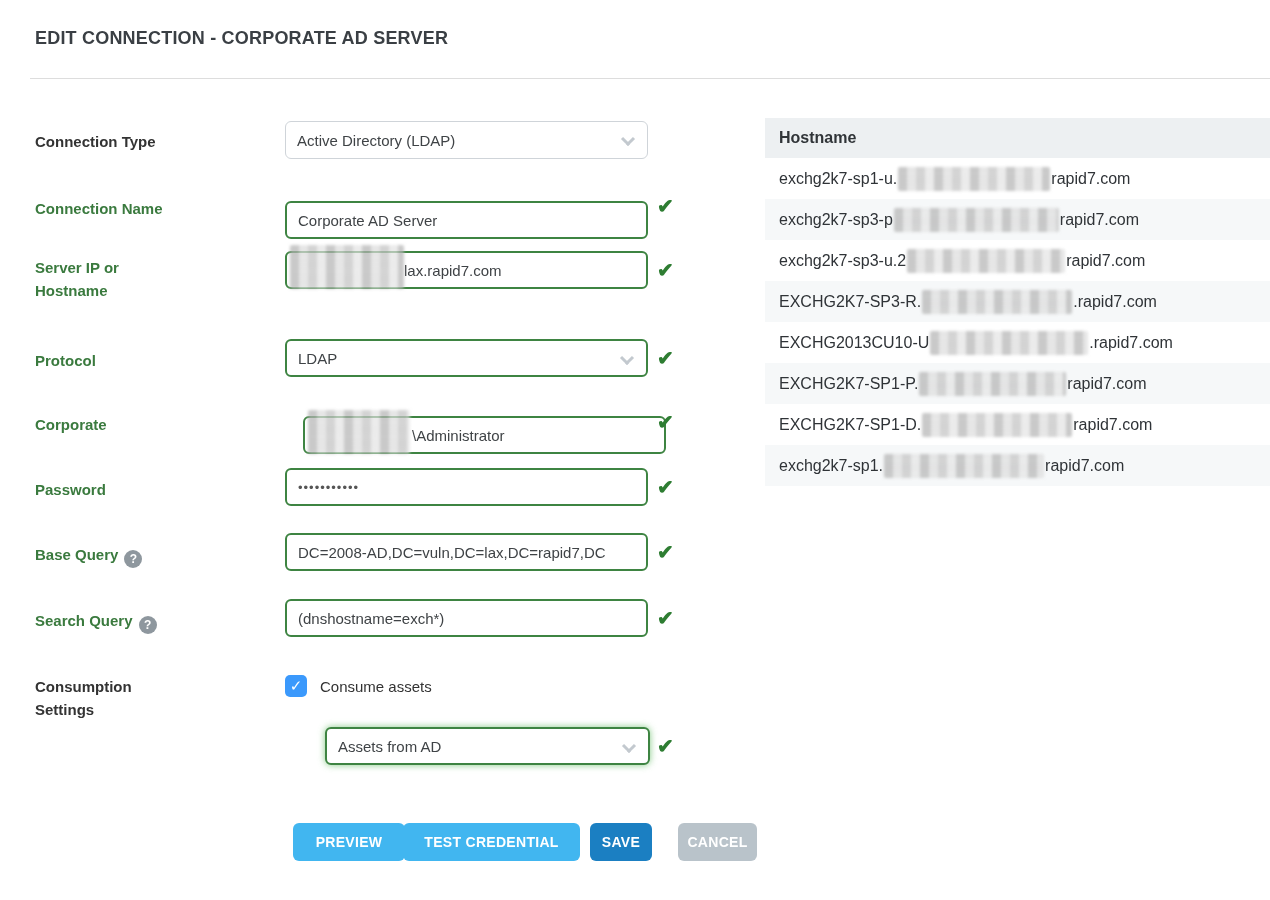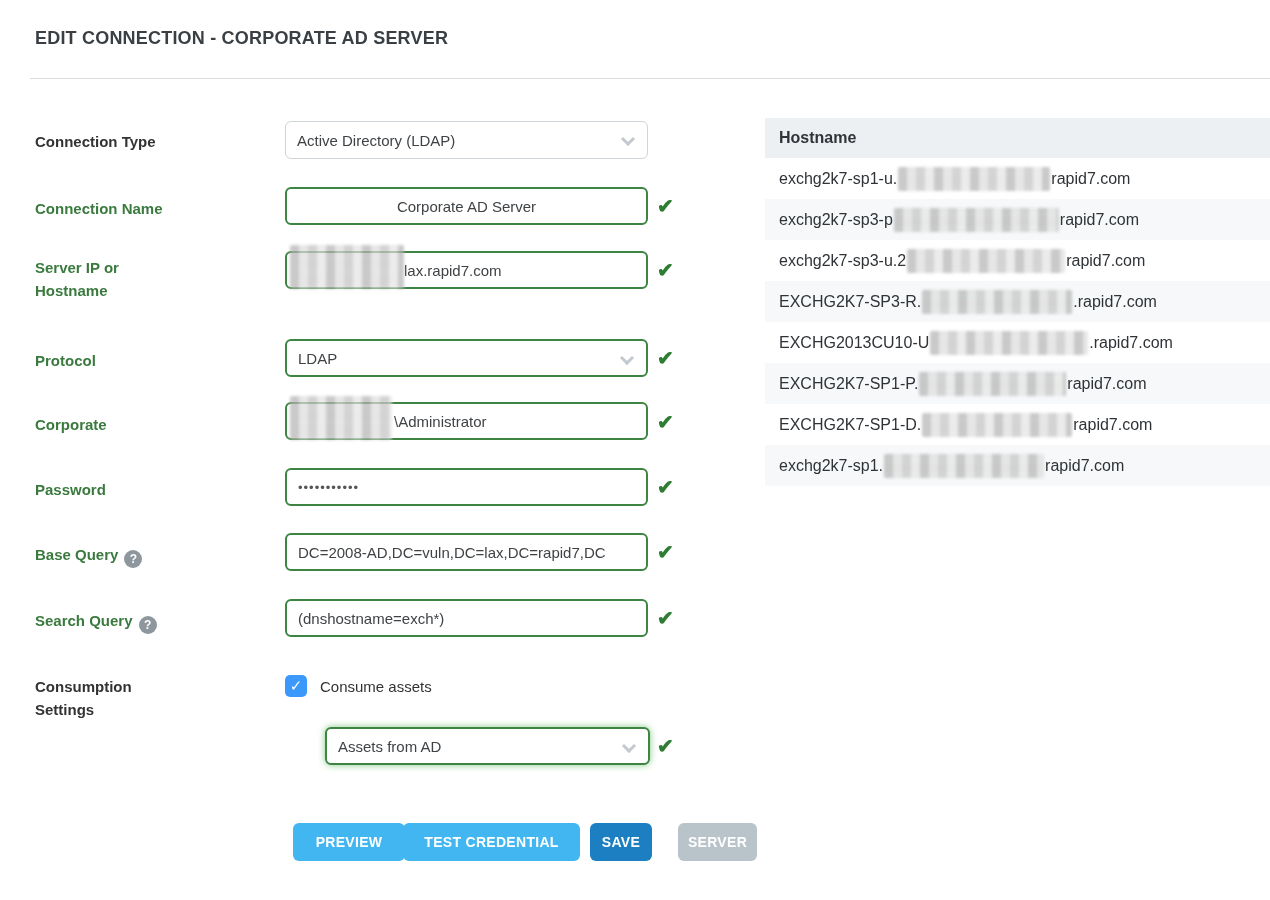--- a/index.html
+++ b/index.html
@@ -74,42 +74,42 @@
 <div class="page-title">EDIT CONNECTION - CORPORATE AD SERVER</div>
 <div class="title-divider"></div>
 
 <div class="flabel" style="top:130px;">Connection Type</div>
 <div class="ctrl gray clip" style="top:121px;">
   <span>Active Directory (LDAP)</span>
   <span class="chev"></span>
 </div>
 
 <div class="flabel green" style="top:197px;">Connection Name</div>
-<input class="ctrl clip" style="top: 187px; text-align: center;" value="Corporate AD Server">
+<input class="ctrl clip" style="top: 201px;" value="Corporate AD Server">
 <div class="check" style="top:194px;">✔</div>
 
 <div class="flabel green" style="top:256px;">
   <div>Server IP or</div>
   <div>Hostname</div>
 </div>
 <div class="ctrl" style="top:251px;">
   <span class="redact infield" style="width:114px;"></span>
   <span style="margin-left:106px;">lax.rapid7.com</span>
 </div>
 <div class="check" style="top:258px;">✔</div>
 
 <div class="flabel green" style="top:349px;">Protocol</div>
 <div class="ctrl clip" style="top:339px;">
   <span>LDAP</span>
   <span class="chev"></span>
 </div>
 <div class="check" style="top:346px;">✔</div>
 
 <div class="flabel green" style="top:413px;">Corporate</div>
-<div class="ctrl" style="top:402px;">
+<div class="ctrl" style="top:416px;margin-left:18px;">
   <span class="redact infield" style="width:102px;"></span>
   <span style="margin-left:96px;">\Administrator</span>
 </div>
 <div class="check" style="top:410px;">✔</div>
 
 <div class="flabel green" style="top:478px;">Password</div>
 <input class="ctrl clip" style="top: 468px; font-size: 13px; letter-spacing: 1px; color: rgb(85, 85, 85);" value="•••••••••••">
 <div class="check" style="top:475px;">✔</div>
 
 <div class="flabel green" style="top:543px;">
@@ -133,21 +133,21 @@
 
 <div class="ctrl clip glow" style="top:727px; left:325px; width:325px;">
   <span>Assets from AD</span>
   <span class="chev"></span>
 </div>
 <div class="check" style="top:734px;">✔</div>
 
 <button class="btn btn-preview">PREVIEW</button>
 <button class="btn btn-test">TEST CREDENTIAL</button>
 <button class="btn btn-save">SAVE</button>
-<button class="btn btn-cancel">SERVER</button>
+<button class="btn btn-cancel">CANCEL</button>
 
 <div class="host-table">
   <div class="host-header">Hostname</div>
   <div>
   <div class="host-row">
     <span class="pre">exchg2k7-sp1-u.</span>
     <span class="redact" style="width: 152px;"></span>
     <span class="suf">rapid7.com</span>
   </div>
 

